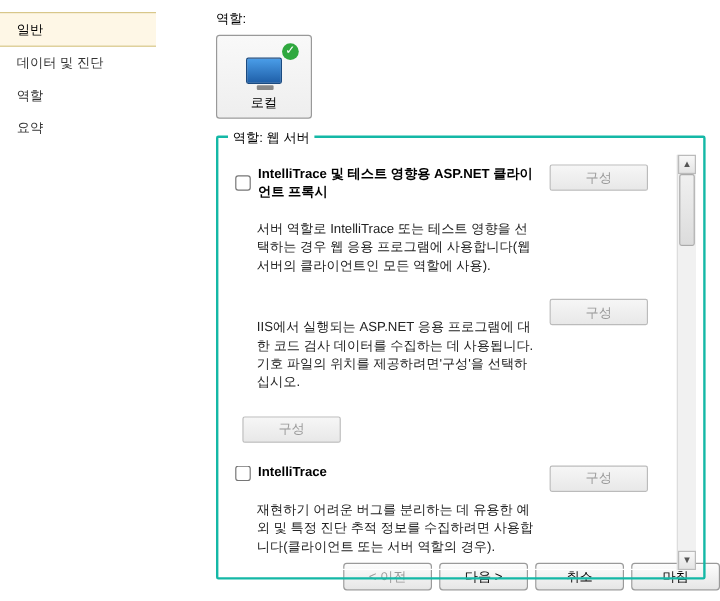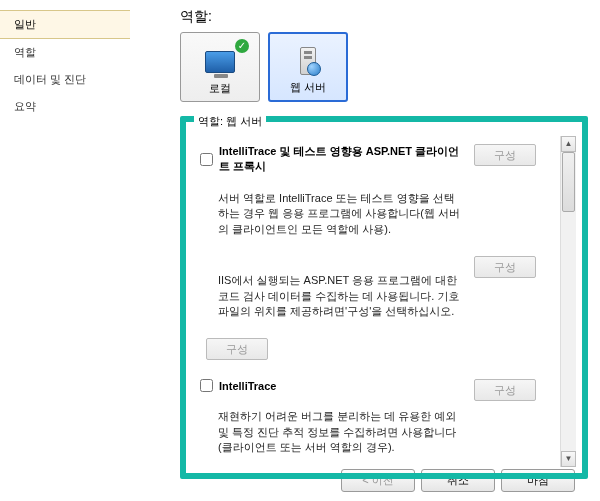--- a/index.html
+++ b/index.html
@@ -6,90 +6,82 @@
 body { font-family: "Malgun Gothic", "Segoe UI", sans-serif; font-size: 11px; background: #fff; color: #000; width: 600px; height: 501px; overflow: hidden; }
 
 .main-layout { display: flex; height: 460px; gap: 44px; }
 
 .sidebar { width: 130px; padding: 10px 0 0 0; }
 .sidebar-item { padding: 6px 14px; cursor: pointer; color: #333; }
 .sidebar-item.selected { background: #fef7e6; border-top: 1px solid #d8c78a; border-bottom: 1px solid #d8c78a; color: #000; }
 
 .content { flex: 1; padding: 8px 12px 8px 6px; display: flex; flex-direction: column; }
 
-.role-header { font-size: 14px; margin-bottom: 6px; }
+.role-header { font-size: 11px; margin-bottom: 6px; }
 
 .role-tiles { display: flex; gap: 8px; margin-bottom: 14px; }
 .role-tile { width: 80px; height: 70px; border: 1px solid #999; border-radius: 3px; background: linear-gradient(#f9f9f9,#eee); display: flex; flex-direction: column; align-items: center; justify-content: flex-end; padding-bottom: 5px; cursor: pointer; position: relative; }
 .role-tile.selected { border: 2px solid #2a6bd6; background: linear-gradient(#eaf2ff,#d6e6ff); }
 .role-tile-label { font-size: 11px; margin-top: 4px; }
 .tile-icon { width: 36px; height: 30px; display: flex; align-items: center; justify-content: center; }
 .check-badge { position: absolute; top: 6px; right: 10px; width: 14px; height: 14px; background: #2fa83f; border-radius: 50%; color: #fff; font-size: 10px; line-height: 14px; text-align: center; }
 
-.group-box { border: 6px solid #14b8a6; border-radius: 2px; flex: 1; position: relative; padding: 14px 6px 6px 6px; display: flex; }
+.group-box { border: 2px solid #14b8a6; border-radius: 2px; flex: 1; position: relative; padding: 14px 6px 6px 6px; display: flex; }
 .group-title { position: absolute; top: -8px; left: 8px; background: #fff; padding: 0 4px; font-size: 11px; }
 
 .list-wrap { flex: 1; overflow: hidden; }
 .list-item { padding: 8px 24px 10px 8px; border-bottom: 1px solid #fff; }
 .list-item + .list-item { border-top: 0; }
 .item-row { display: flex; align-items: flex-start; }
 .item-main { flex: 1; }
 .item-title-row { display: flex; align-items: center; gap: 6px; }
 .item-title { font-weight: bold; font-size: 11px; }
 .item-desc { font-size: 11px; color: #222; margin-top: 17px; line-height: 1.4; padding-left: 18px; padding-right: 4px; }
-.cfg-btn { width: 62px; height: 22px; border: 1px solid #bbb; background: linear-gradient(#f6f6f6,#e8e8e8); font-size: 11px; color: #888; border-radius: 2px; margin-left: 6px; }
+.cfg-btn { width: 82px; height: 22px; border: 1px solid #bbb; background: linear-gradient(#f6f6f6,#e8e8e8); font-size: 11px; color: #888; border-radius: 2px; margin-left: 6px; }
 .cfg-btn[disabled] { color: #999; }
 
 input[type=checkbox] { width: 13px; height: 13px; }
 
 .vscroll { width: 16px; background: #f1f1f1; border-left: 1px solid #ddd; position: relative; }
 .vscroll-btn { height: 16px; background: linear-gradient(#f8f8f8,#e4e4e4); border: 1px solid #bbb; text-align: center; font-size: 8px; line-height: 14px; color: #555; }
 .vscroll-thumb { position: absolute; top: 16px; left: 1px; right: 1px; height: 60px; background: linear-gradient(#f0f0f0,#dcdcdc); border: 1px solid #aaa; border-radius: 2px; }
 .vscroll .bottom { position: absolute; bottom: 0; left: 0; right: 0; }
 
-.footer { height: 40px; display: flex; align-items: center; justify-content: flex-end; gap: 6px; padding: 0 25px; }
+.footer { height: 40px; display: flex; align-items: center; justify-content: flex-end; gap: 6px; padding: 0 0; }
 .footer button { width: 74px; height: 23px; border: 1px solid #9a9a9a; background: linear-gradient(#fdfdfd,#e6e6e6); border-radius: 3px; font-size: 11px; cursor: pointer; }
 .footer button[disabled] { color: #999; }
 
 
 .icon-monitor { width: 30px; height: 22px; background: linear-gradient(#4a9de8,#1f5fa8); border: 1px solid #1a4a80; border-radius: 2px; position: relative; }
 .icon-monitor::after { content: ""; position: absolute; bottom: -6px; left: 8px; width: 14px; height: 4px; background: #888; border-radius: 1px; }
 .icon-server { width: 16px; height: 28px; background: linear-gradient(#f2f2f2,#d0d0d0); border: 1px solid #888; border-radius: 2px; position: relative; }
 .icon-server::before { content: ""; position: absolute; top: 3px; left: 3px; right: 3px; height: 3px; background: #888; box-shadow: 0 5px 0 #888; }
 .globe { position: absolute; bottom: -2px; right: -6px; width: 14px; height: 14px; background: radial-gradient(circle at 30% 30%, #9fd3ff, #2a7dc8); border: 1px solid #1a5a96; border-radius: 50%; }
 </style>
 </head>
 <body>
 
 <div class="main-layout">
   <div class="sidebar">
     <div class="sidebar-item selected"><span>일반</span></div>
+    <div class="sidebar-item"><span>데이터 및 진단</span></div>
     <div class="sidebar-item"><span>역할</span></div>
-    <div class="sidebar-item"><span>데이터 및 진단</span></div>
     <div class="sidebar-item"><span>요약</span></div>
   </div>
 
   <div class="content">
     <div class="role-header">역할:</div>
 
     <div class="role-tiles">
       <div class="role-tile">
         <span class="check-badge">✓</span>
         <div class="tile-icon">
             <div class="icon-monitor"></div>
           </div>
         <div class="role-tile-label">로컬</div>
-      </div>
-      <div class="role-tile selected">
-        <div class="tile-icon">
-            <div class="icon-server">
-              <span class="globe"></span>
-            </div>
-          </div>
-        <div class="role-tile-label">웹 서버</div>
       </div>
     </div>
 
     <div class="group-box">
       <span class="group-title">역할: 웹 서버</span>
 
       <div class="list-wrap">
 
         <div class="list-item">
           <div class="item-row">
@@ -139,15 +131,16 @@
         <div class="vscroll-thumb"></div>
         <div class="vscroll-btn bottom">▼</div>
       </div>
     </div>
 
   </div>
 </div>
 
 <div class="footer">
   <button disabled="">&lt; 이전</button>
+  <button>다음 &gt;</button>
   <button>취소</button>
   <button>마침</button>
 </div>
 
 </body></html>

